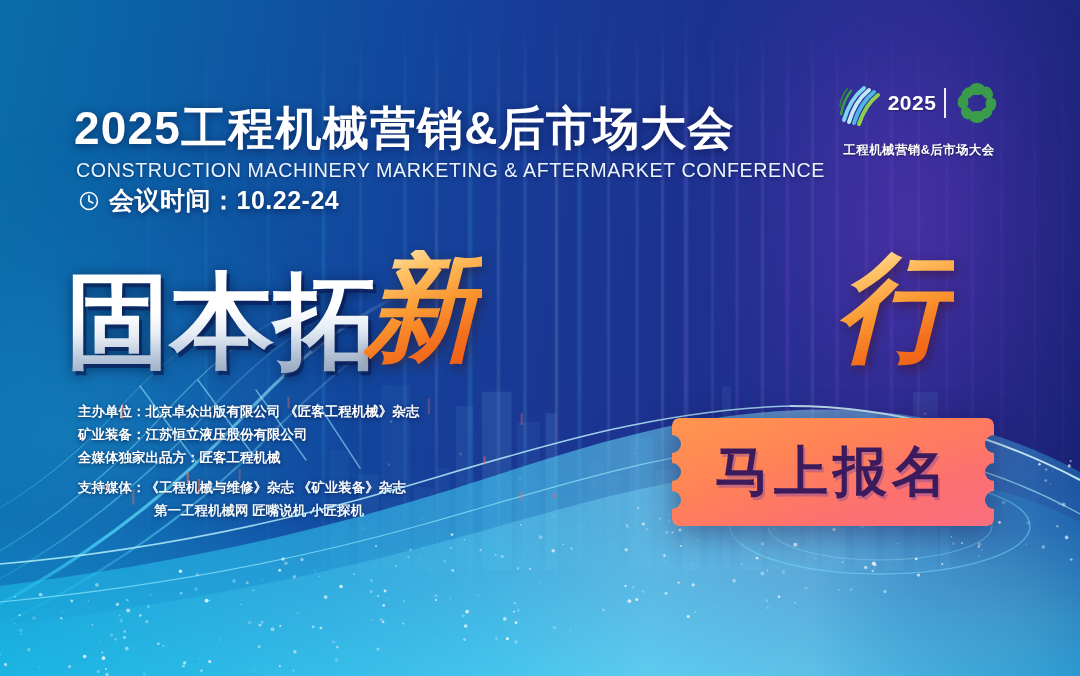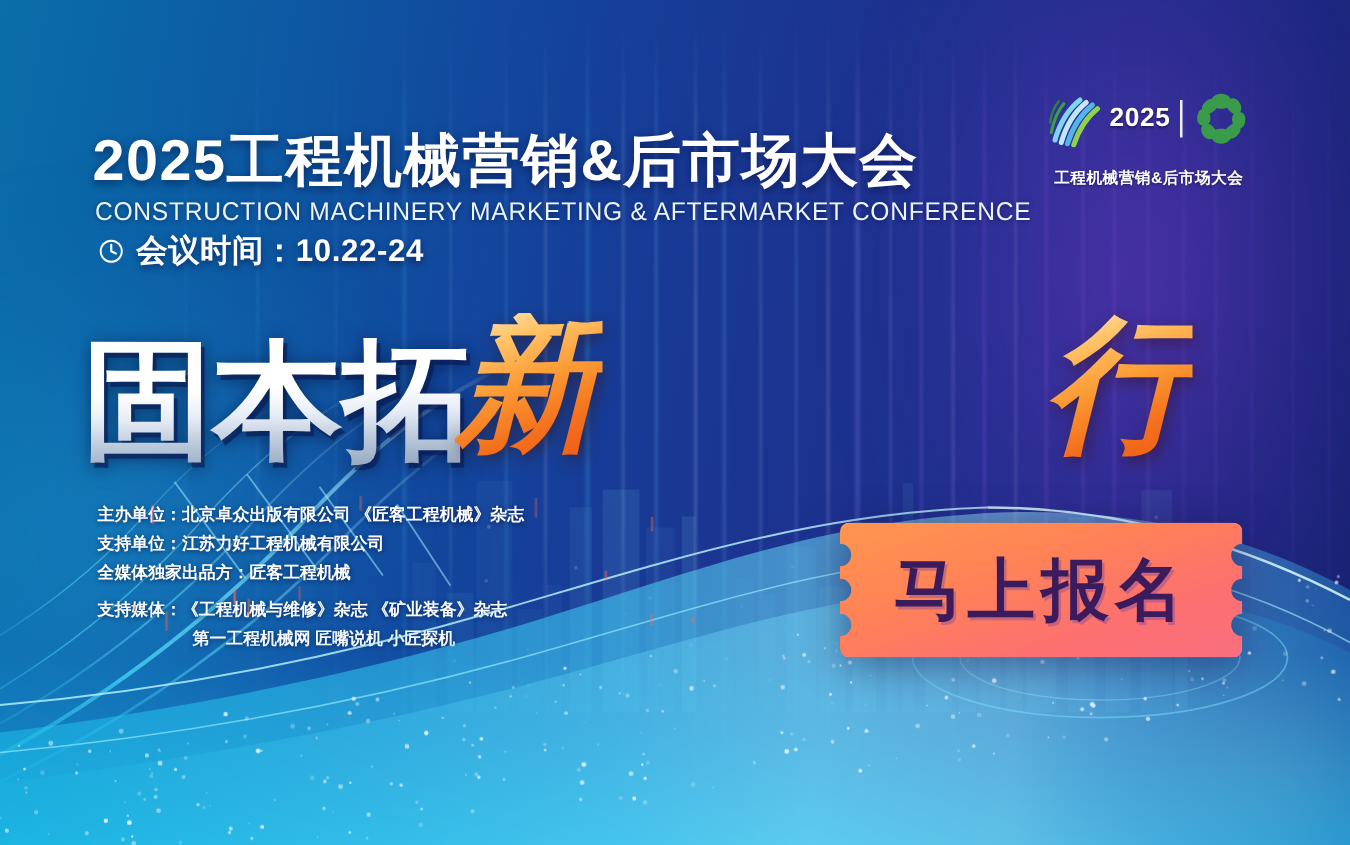--- a/index.html
+++ b/index.html
@@ -32,21 +32,21 @@
   
   .city{position:absolute;left:330px;top:330px;width:620px;height:240px;opacity:.30;pointer-events:none;}
 
   
   .wave{position:absolute;left:0;right:0;bottom:0;height:300px;pointer-events:none;}
   .wave-haze{position:absolute;left:0;right:0;bottom:0;height:210px;pointer-events:none;
     background:linear-gradient(to top,rgba(35,205,245,.60),rgba(30,175,235,.30) 42%,rgba(25,140,215,.08) 72%,transparent 100%);}
 
   
   .logo{position:absolute;left:836px;top:58px;width:166px;height:108px;
-    display:flex;flex-direction:column;align-items:center;}
+    display:flex;flex-direction:column;align-items:center;justify-content:center;}
   .logo-top{display:flex;align-items:center;justify-content:center;gap:6px;height:74px;}
   .logo-year{color:#ffffff;font-size:21px;font-weight:700;letter-spacing:.5px;
     text-shadow:0 1px 2px rgba(0,0,0,.4);}
   .logo-div{width:2px;height:30px;background:#ffffff;opacity:.92;margin:0 2px;}
   .logo-cn{color:#ffffff;font-size:12.5px;font-weight:700;letter-spacing:.4px;white-space:nowrap;
     text-shadow:0 1px 2px rgba(0,0,0,.45);margin-top:2px;}
 
   
   .title{position:absolute;left:74px;top:98px;white-space:nowrap;
     color:#ffffff;font-size:46px;font-weight:700;letter-spacing:1.2px;
@@ -267,21 +267,21 @@
   </div>
 
   <div class="slogan">
     <span class="sl-ch" style="left:0px;   top:18px;">固本拓</span>
     <span class="sl-orange" style="left:298px; top:-2px;">新</span>
     <span class="sl-orange" style="left:770px; top:-2px;">行</span>
   </div>
 
   <div class="credits" id="credits">
       <div class="credit-line">主办单位：北京卓众出版有限公司 《匠客工程机械》杂志</div>
-      <div class="credit-line">支持单位：江苏力好工程机械有限公司</div>
+      <div class="credit-line">矿业装备：江苏恒立液压股份有限公司</div>
       <div class="credit-line">全媒体独家出品方：匠客工程机械</div>
       <div class="credit-line gap">支持媒体：《工程机械与维修》杂志 《矿业装备》杂志</div>
       <div class="credit-line indent">第一工程机械网 匠嘴说机 小匠探机</div>
     </div>
 
   <div class="wave-haze"></div>
   <svg class="wave" viewBox="0 0 1080 300" preserveAspectRatio="none">
     <defs>
       <linearGradient id="wg1" x1="0" y1="0" x2="1" y2="0">
         <stop offset="0%" stop-color="#1ec8f0" stop-opacity=".85"></stop>

